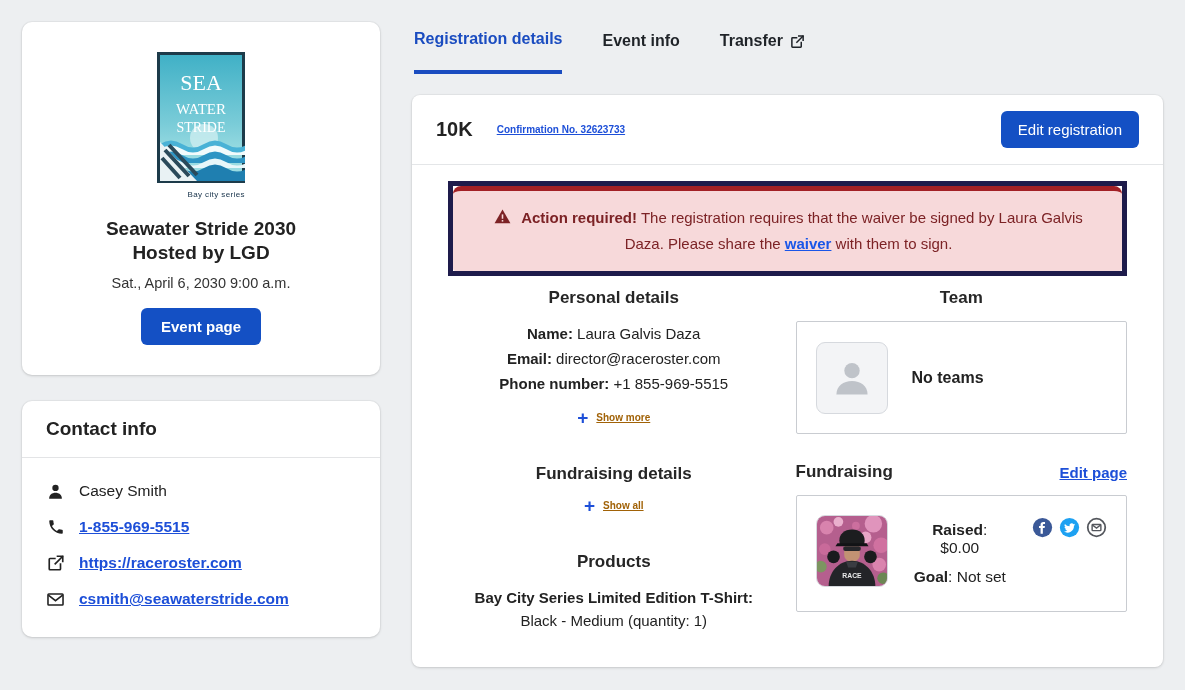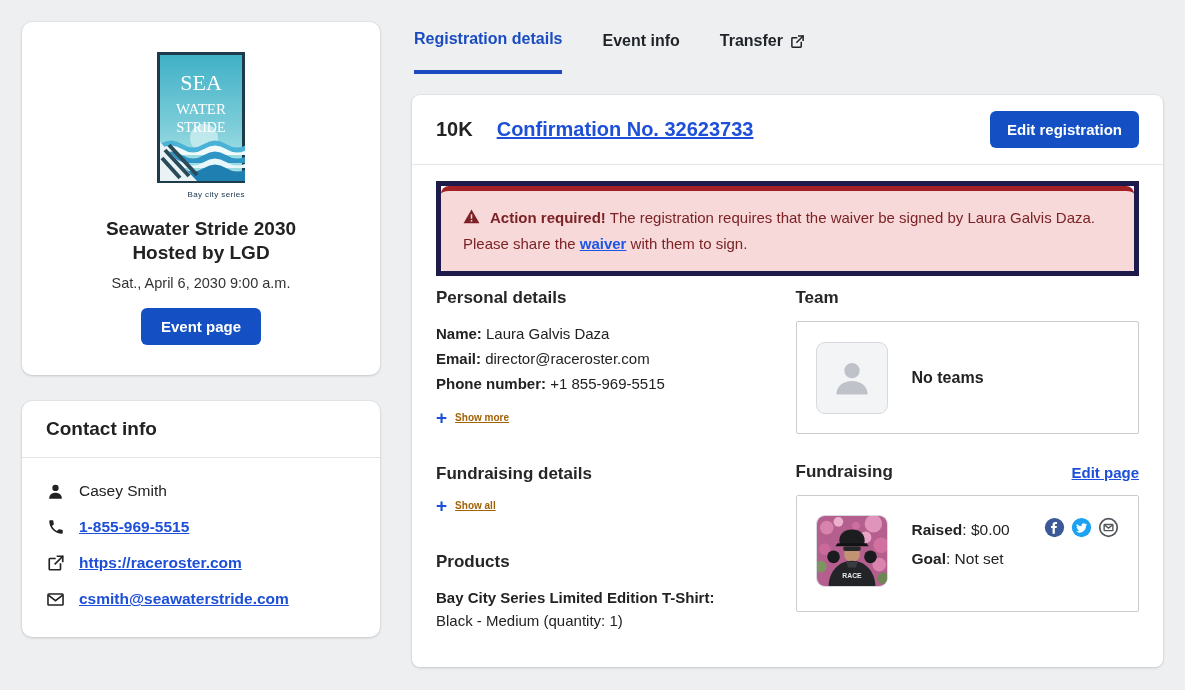--- a/index.html
+++ b/index.html
@@ -40,26 +40,26 @@
   
   .right-col { flex:1; }
   .tabs { display:flex; gap:40px; padding:8px 0 0 2px; }
   .tab { font-size:16px; font-weight:700; color:#1f2328; padding-bottom:22px; cursor:pointer; display:flex; align-items:center; gap:7px; }
   .tab.active { color:#1a4cc0; border-bottom:4px solid #1a4cc0; }
   .tab .ticon { width:15px; height:15px; }
 
   .main-card { margin-top:21px; min-height:572px; border-radius:8px; }
   .main-header { display:flex; align-items:center; padding:16px 24px; border-bottom:1px solid #e4e6e8; min-height:68px; }
   .sub-event { font-size:20px; font-weight:700; margin-right:24px; }
-  .confirmation { font-size:20px; }
+  .confirmation { font-size:10px; }
   .main-header .btn-edit {
     margin-left:auto; background:#1450c4; color:#fff; border:none; cursor:pointer;
-    font-family:inherit; font-size:15px; font-weight:700; padding:10px 17px; border-radius:6px;
-  }
-  .main-body { padding:16px 24px 24px; }
+    font-family:inherit; font-size:15px; font-weight:400; padding:10px 17px; border-radius:6px;
+  }
+  .main-body { padding:16px 36px 24px;text-align:center; }
 
   
   .alert-annotation { border:5px solid #1e1b4b; margin-bottom:10px; background:#fff; }
   .alert {
     background:#f7d9da; border-top:5px solid #a32025;
     border-radius:8px 8px 3px 3px;
     padding:15px 20px 15px 22px;
     font-size:15px; line-height:1.6; color:#7c2225;
   }
   .alert .warn-icon { display:inline-block; vertical-align:-2px; margin-right:10px; }

